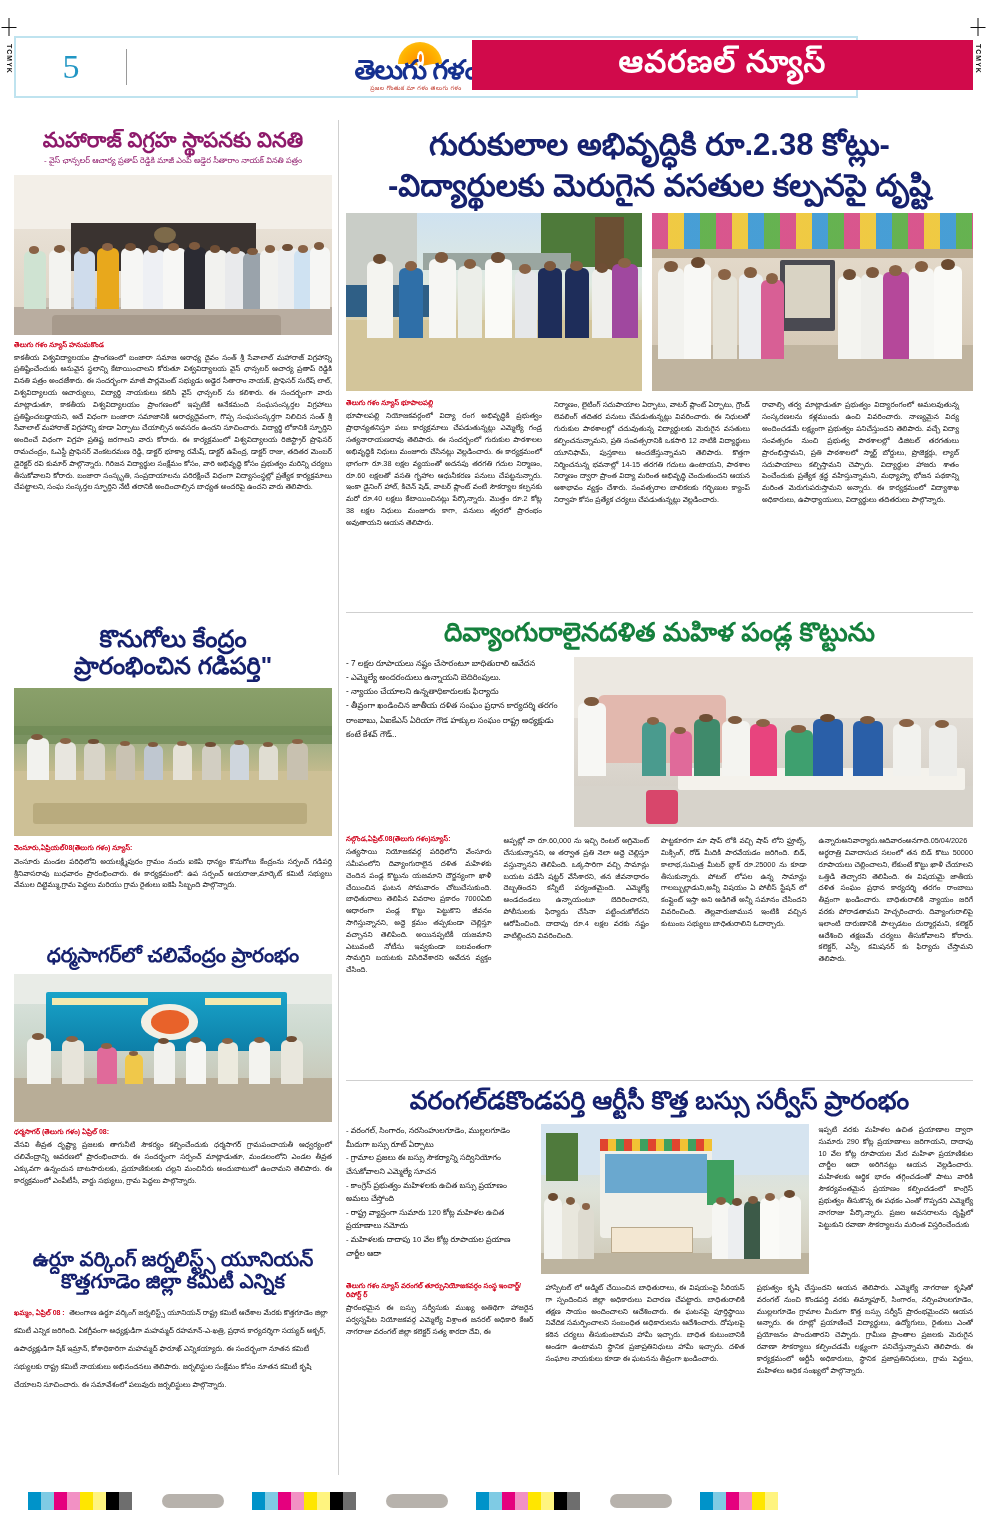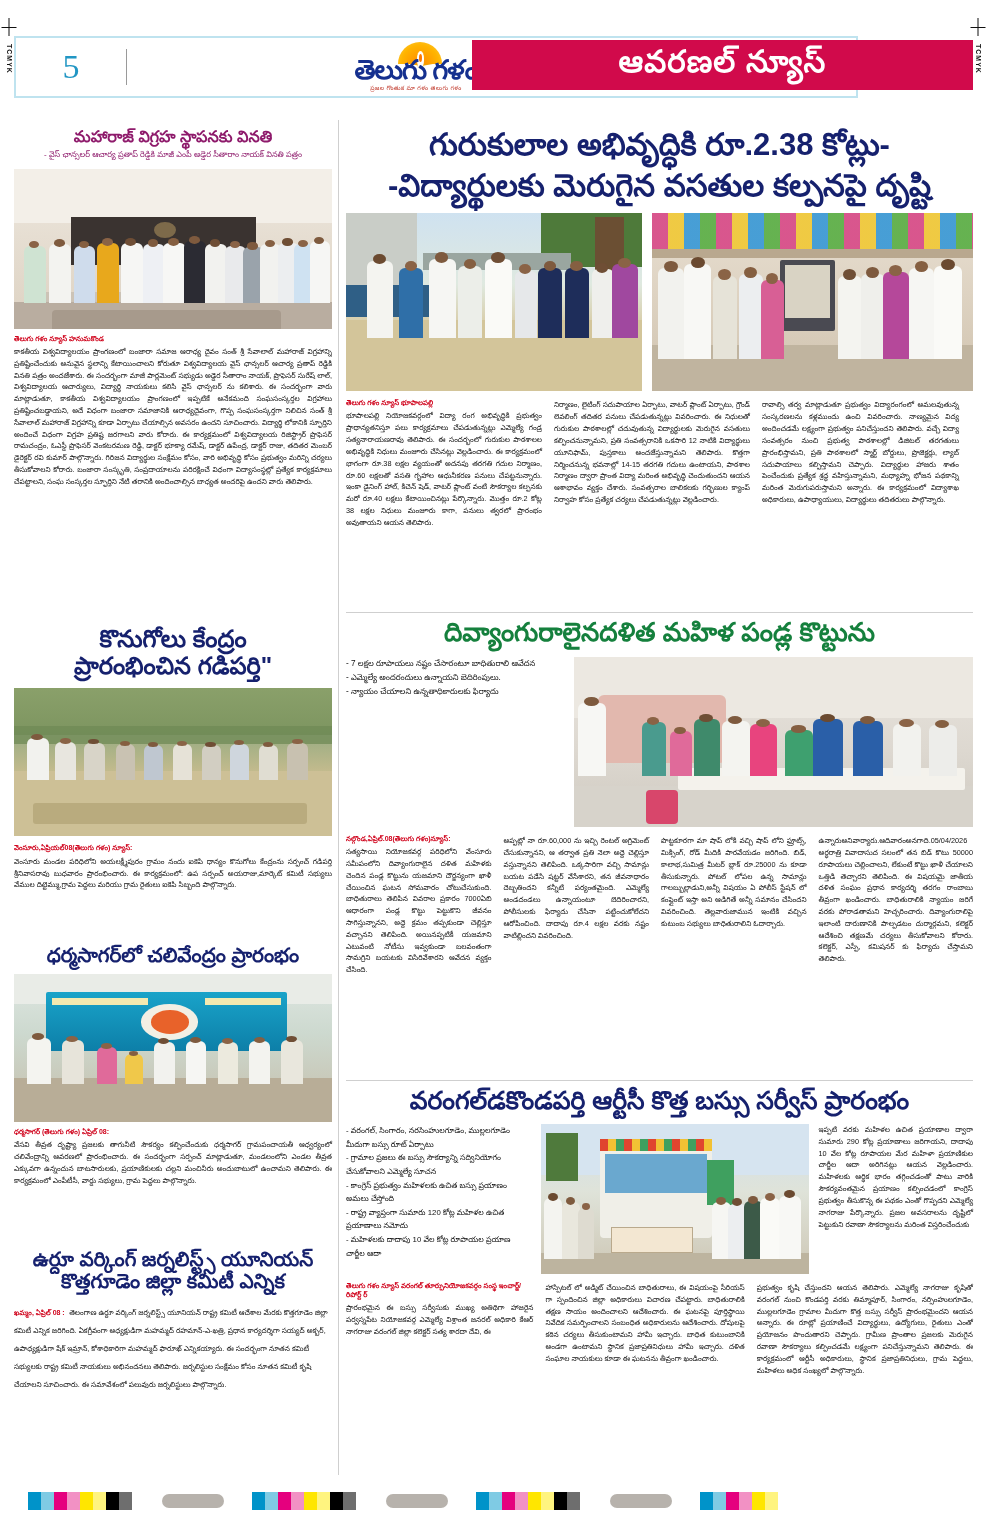--- a/index.html
+++ b/index.html
@@ -119,21 +119,21 @@
     </div>
   </div>
 
   <div class="section-band">
     <span>ఆవరణల్ న్యూస్</span>
   </div>
 
   <div class="rule-v" style="left:338px;top:120px;height:1355px;"></div>
 
   <div class="col" style="left:14px;top:128px;width:318px;">
-    <div class="hl hl-purple" style="font-size:16px;">మహారాజ్ విగ్రహ స్థాపనకు వినతి</div>
+    <div class="hl hl-purple" style="font-size:21px;">మహారాజ్ విగ్రహ స్థాపనకు వినతి</div>
     <div class="subhead">- వైస్ ఛాన్సలర్ ఆచార్య ప్రతాప్ రెడ్డికి మాజీ ఎంపీ అడ్డెర సీతారాం నాయక్ వినతి పత్రం</div>
 
     <div class="photo" style="margin-top:8px;width:318px;height:160px;background:linear-gradient(#efe9e0 0%,#e6ded2 42%,#ddd2c2 100%);">
       <div style="position:absolute;left:0;top:0;width:100%;height:34%;background:#f3efe8;"></div>
       <div style="position:absolute;left:18%;top:30%;width:58%;height:30%;background:#3a3330;"></div>
       <div style="position:absolute;left:44%;top:33%;width:7%;height:10%;border-radius:50%;background:#7d6a4a;"></div>
       <div style="position:absolute;left:0;bottom:0;width:100%;height:17%;background:#b9ada0;"></div>
       <div style="position:absolute;left:4%;bottom:17%;width:92%;height:6%;background:#ccc3b6;"></div>
 
       <div style="position:absolute;left:0;bottom:16%;width:100%;height:44%;">
@@ -338,20 +338,21 @@
   <div class="rule-h" style="left:346px;top:612px;width:627px;"></div>
 
   <div class="col" style="left:346px;top:618px;width:627px;">
     <div class="hl hl-green" style="font-size:26px;">దివ్యాంగురాలైనదళిత మహిళ పండ్ల కొట్టును</div>
 
     <div style="display:flex;gap:10px;margin-top:10px;">
       <div class="bullets" style="width:218px;">
         <div>- 7 లక్షల రూపాయలు నష్టం చేసారంటూ బాధితురాలి ఆవేదన</div>
         <div>- ఎమ్మెల్యే అందరందులు ఉన్నాయని బెదిరింపులు.</div>
         <div>- న్యాయం చేయాలని ఉన్నతాధికారులకు ఫిర్యాదు</div>
+        <div>- తీవ్రంగా ఖండించిన జాతీయ దళిత సంఘం ప్రధాన కార్యదర్శి తరగం రాంబాబు, ఏఐకేఎస్ ఏరియా గౌడ హక్కుల సంఘం రాష్ట్ర అధ్యక్షుడు కంటే కేశవ్ గౌడ్..</div>
       </div>
       <div class="photo" style="width:399px;height:170px;background:linear-gradient(#e9e5df 0%,#ddd8d0 55%,#cfcac1 100%);">
         <div style="position:absolute;left:0;top:0;width:100%;height:36%;background:#ece8e1;"></div>
         <div style="position:absolute;left:6%;top:22%;width:32%;height:40%;background:#e2b8ae;border-radius:6px;"></div>
         <div style="position:absolute;left:0;bottom:0;width:100%;height:24%;background:#d7d3cb;"></div>
         <div style="position:absolute;left:26%;bottom:22%;width:72%;height:13%;background:#f4f2ec;border-radius:2px;"></div>
         <div style="position:absolute;left:0;bottom:30%;width:100%;height:44%;">
           <div class="pp" style="left:1%;width:7%;height:98%;background:#f7f7f4;"></div>
           <div class="head" style="left:2.6%;bottom:94%;width:3.6%;height:12%;background:#7e5a3e;"></div>
           <div class="pp" style="left:17%;width:6%;height:72%;background:#4a9b8e;"></div>

